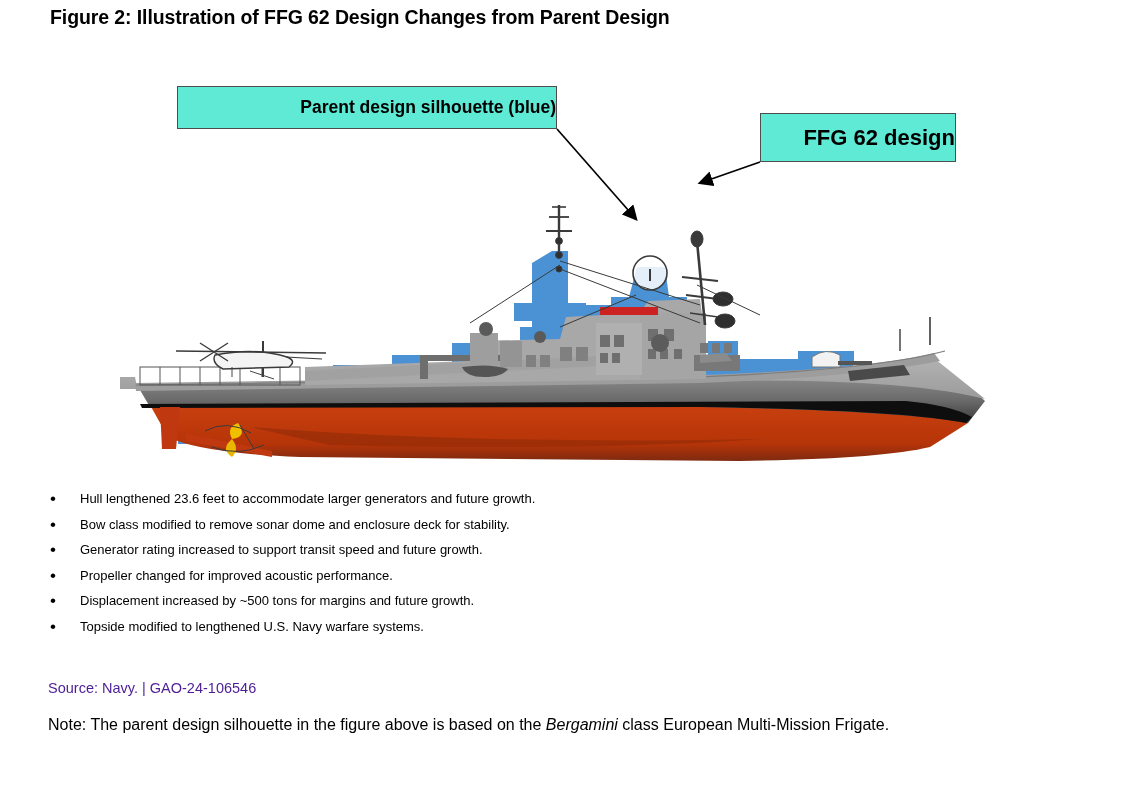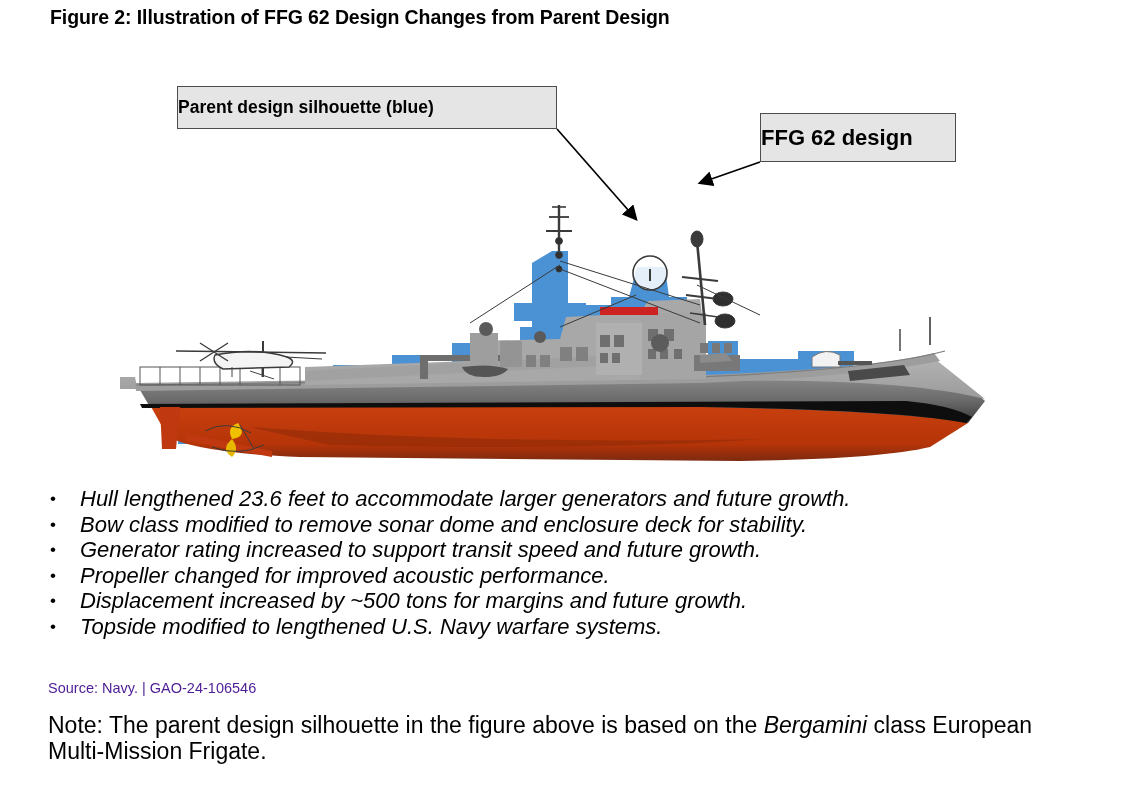--- a/index.html
+++ b/index.html
@@ -14,45 +14,45 @@
   .fig-title{
     position:absolute;left:50px;top:6px;
     font-size:19.5px;font-weight:bold;letter-spacing:-0.1px;
     white-space:nowrap;
   }
 
   
   .figure{position:absolute;left:0;top:55px;width:1122px;height:420px;}
 
   .callout{
-    position:absolute;background:#e5e5e5;border:1.3px solid #4d4d4d;
-    display:flex;align-items:center;justify-content:flex-start;
+    position:absolute;background:#5eead4;border:1.3px solid #4d4d4d;
+    display:flex;align-items:center;justify-content:flex-end;
     font-weight:bold;color:#000;box-sizing:border-box;z-index:30;
   }
   #callout-parent{left:177px;top:31px;width:380px;height:43px;font-size:17.5px;}
   #callout-ffg{left:760px;top:58px;width:196px;height:49px;font-size:22px;}
 
   .leaders{position:absolute;left:0;top:0;width:1122px;height:420px;z-index:29;}
 
   .ship{position:absolute;left:0;top:0;width:1122px;height:420px;z-index:10;}
 
   
   .bullets{position:absolute;left:50px;top:486px;width:900px;}
   .bullet-row{display:flex;align-items:flex-start;height:25.5px;}
   .bullet-dot{width:30px;flex:0 0 30px;font-size:17px;line-height:25.5px;text-align:left;}
-  .bullet-text{font-size:22px;line-height:25.5px;white-space:nowrap;font-style:italic;}
+  .bullet-text{font-size:13px;line-height:25.5px;white-space:nowrap;}
 
   
   .source{
     position:absolute;left:48px;top:680px;
     font-size:14.5px;color:#4c1d95;white-space:nowrap;
   }
   .note{
     position:absolute;left:48px;top:712px;width:1020px;
-    font-size:23px;line-height:26px;color:#000;
+    font-size:16px;line-height:26px;color:#000;
   }
   .note .ital{font-style:italic;}
 </style>
 </head>
 <body>
 
 <div class="page">
 
   <div class="fig-title">Figure 2: Illustration of FFG 62 Design Changes from Parent Design</div>
 

